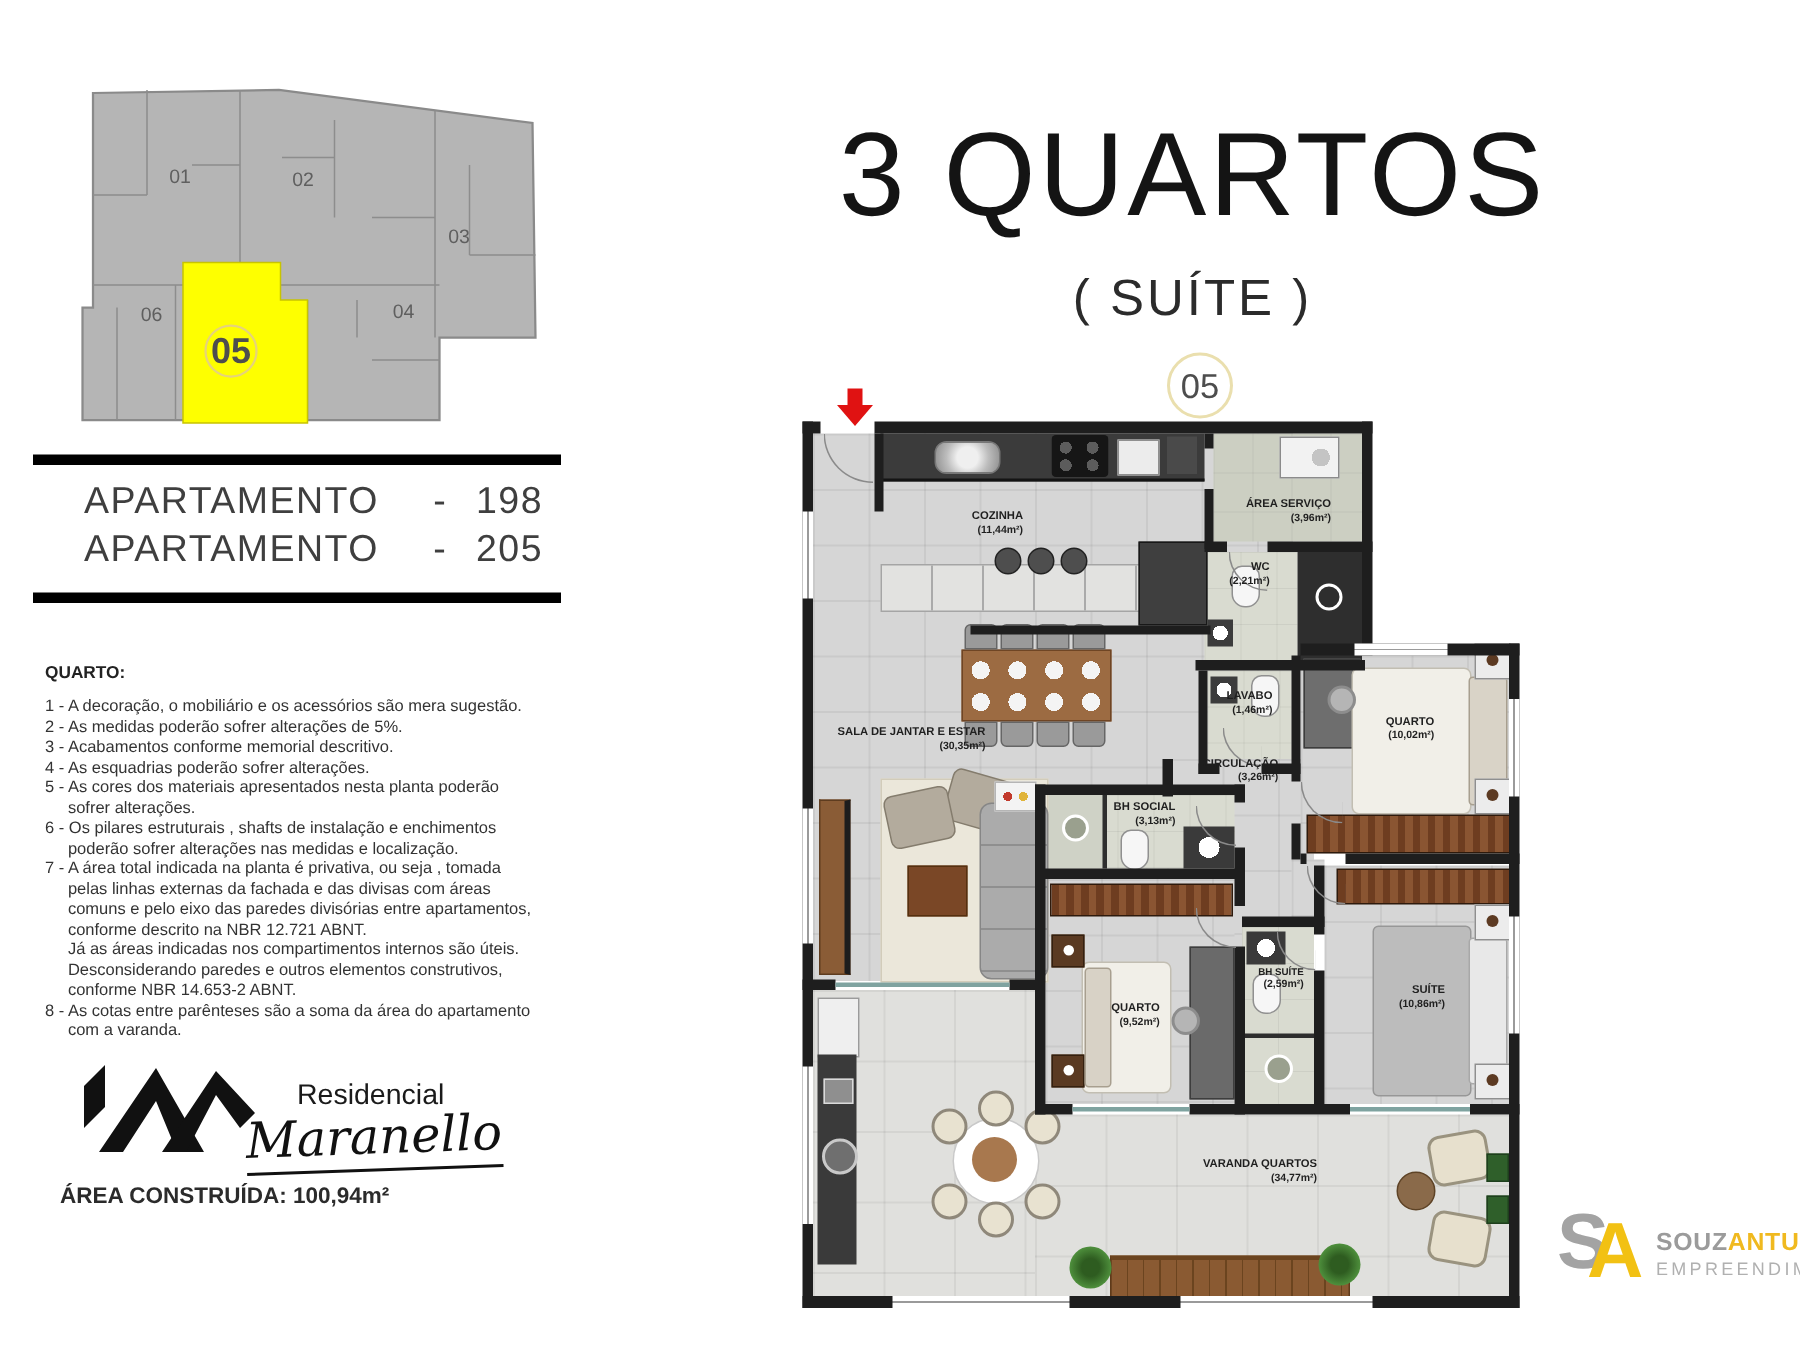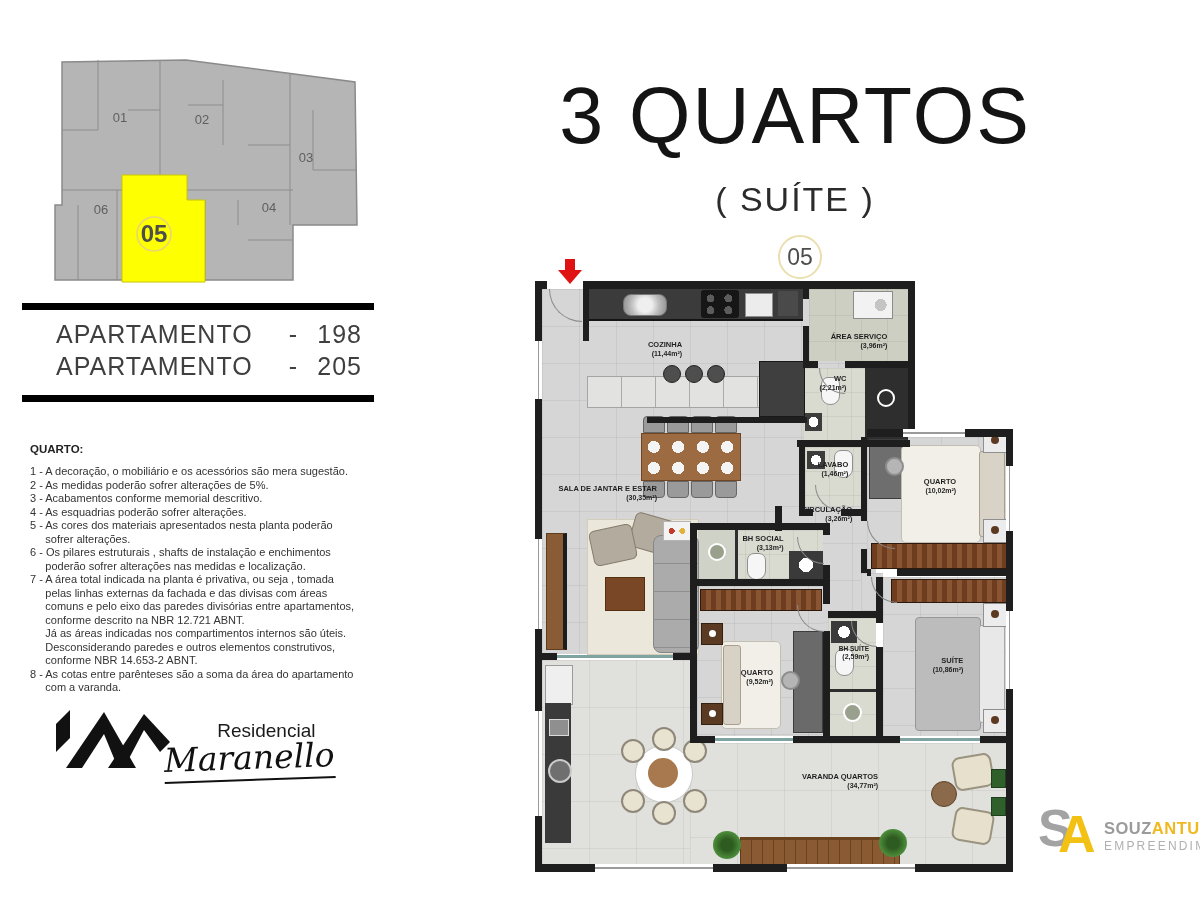--- a/index.html
+++ b/index.html
@@ -11,21 +11,21 @@
   .apt-rows{position:absolute;left:40px;top:318px;width:322px;color:#3f3f3f;}
   .apt-row{display:flex;font-size:25px;letter-spacing:1px;line-height:32px;}
   .apt-row .lab{width:215px;padding-left:16px;}
   .apt-row .dash{width:45px;text-align:center;}
   .apt-row .num{width:46px;text-align:right;}
   .notas-h{position:absolute;left:30px;top:443px;font-size:11.5px;font-weight:bold;color:#222;}
   .notas-body{position:absolute;left:30px;top:465px;font-size:11px;line-height:13.5px;
               color:#333;white-space:pre;}
   .logo{position:absolute;left:52px;top:698px;display:flex;align-items:flex-start;}
   .logo-txt{margin-left:-6px;margin-top:22px;}
-  .logo-res{font-size:19px;color:#1a1a1a;margin-left:34px;text-align:center;}
+  .logo-res{font-size:19px;color:#1a1a1a;margin-left:34px;}
   .logo-mar{font-family:"DejaVu Serif", serif;font-style:italic;font-size:33px;color:#111;
             margin-top:-4px;border-bottom:2px solid #111;padding-bottom:2px;transform:rotate(-2deg);}
   .areas{position:absolute;left:40px;top:788px;font-size:15px;font-weight:bold;color:#2b2b2b;line-height:19.5px;}
   
   .title-main{position:absolute;left:535px;top:70px;width:520px;text-align:center;
               font-size:79px;color:#141414;letter-spacing:2px;white-space:nowrap;}
   .title-sub{position:absolute;left:535px;top:168px;width:520px;text-align:center;
              font-size:34px;color:#2b2b2b;letter-spacing:2px;margin-top:12px;}
   .unit-circle{position:absolute;left:778px;top:235px;width:40px;height:40px;border:2px solid #eadfae;
                border-radius:50%;display:flex;align-items:center;justify-content:center;
@@ -147,20 +147,21 @@
     <polygon points="14,70 52,14 84,70 66,70 52,36 30,70" fill="#111"></polygon>
     <polygon points="56,70 92,16 118,44 108,54 92,32 72,70" fill="#111"></polygon>
   </svg>
   <div class="logo-txt">
     <div class="logo-res">Residencial</div>
     <div class="logo-mar">Maranello</div>
   </div>
 </div>
 
 <div class="areas">
+  <div>ÁREA CONSTRUÍDA: 100,94m²</div>
 </div>
 
 <div class="title-main">3 QUARTOS</div>
 <div class="title-sub">( SUÍTE )</div>
 <div class="unit-circle">05</div>
 <div class="arrow">
     <div class="stem"></div>
     <div class="head"></div>
   </div>
 

